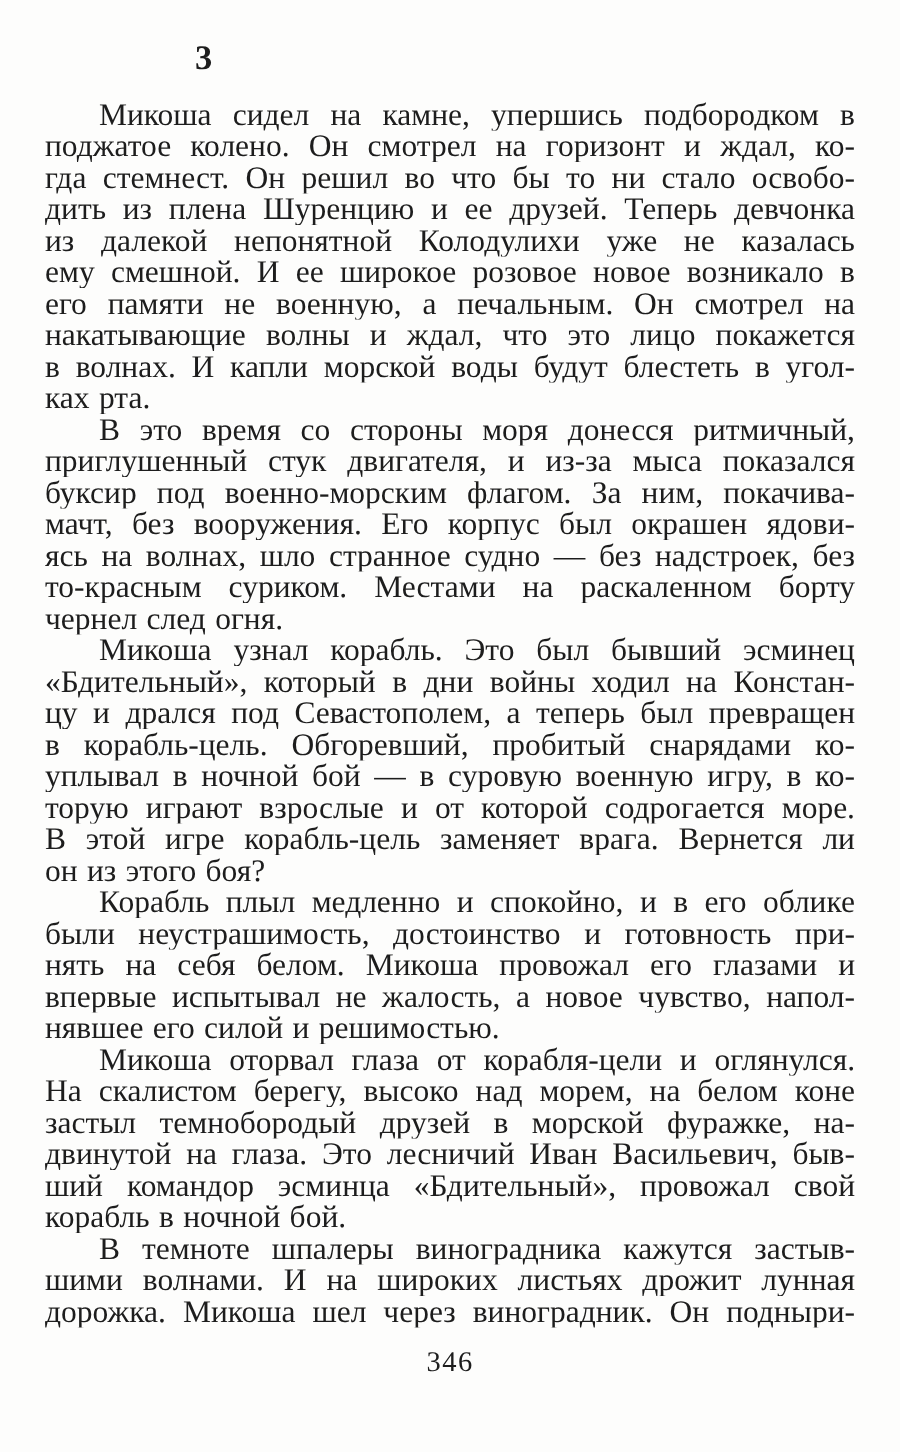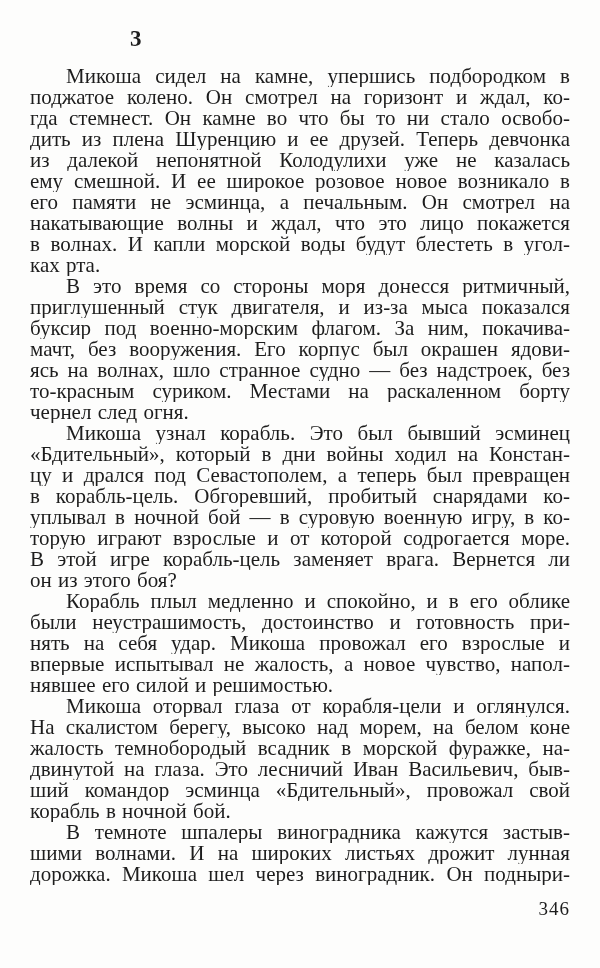--- a/index.html
+++ b/index.html
@@ -49,40 +49,40 @@
     text-indent: 36px;
   }
   .line.last {
     text-align-last: left;
   }
   .line.last.justified {
     text-align-last: justify;
   }
   .page-number {
     margin-top: 13px;
-    text-align: right;
+    text-align: center;
     font-size: 19px;
     letter-spacing: 1px;
   }
 </style>
 </head>
 <body>
 
 <div class="page">
   <div class="content">
     <div class="chapter-number">3</div>
     <div class="text-block" id="text-block">
         <div class="paragraph">
           <div class="line first">Микоша сидел на камне, упершись подбородком в</div>
           <div class="line">поджатое колено. Он смотрел на горизонт и ждал, ко-</div>
-          <div class="line">гда стемнест. Он камне во что бы то ни стало освобо-</div>
+          <div class="line">гда стемнест. Он решил во что бы то ни стало освобо-</div>
           <div class="line">дить из плена Шуренцию и ее друзей. Теперь девчонка</div>
           <div class="line">из далекой непонятной Колодулихи уже не казалась</div>
           <div class="line">ему смешной. И ее широкое розовое новое возникало в</div>
-          <div class="line">его памяти не эсминца, а печальным. Он смотрел на</div>
+          <div class="line">его памяти не военную, а печальным. Он смотрел на</div>
           <div class="line">накатывающие волны и ждал, что это лицо покажется</div>
           <div class="line">в волнах. И капли морской воды будут блестеть в угол-</div>
           <div class="line last">ках рта.</div>
         </div>
         <div class="paragraph">
           <div class="line first">В это время со стороны моря донесся ритмичный,</div>
           <div class="line">приглушенный стук двигателя, и из-за мыса показался</div>
           <div class="line">буксир под военно-морским флагом. За ним, покачива-</div>
           <div class="line">мачт, без вооружения. Его корпус был окрашен ядови-</div>
           <div class="line">ясь на волнах, шло странное судно — без надстроек, без</div>
@@ -95,28 +95,28 @@
           <div class="line">цу и дрался под Севастополем, а теперь был превращен</div>
           <div class="line">в корабль-цель. Обгоревший, пробитый снарядами ко-</div>
           <div class="line">уплывал в ночной бой — в суровую военную игру, в ко-</div>
           <div class="line">торую играют взрослые и от которой содрогается море.</div>
           <div class="line">В этой игре корабль-цель заменяет врага. Вернется ли</div>
           <div class="line last">он из этого боя?</div>
         </div>
         <div class="paragraph">
           <div class="line first">Корабль плыл медленно и спокойно, и в его облике</div>
           <div class="line">были неустрашимость, достоинство и готовность при-</div>
-          <div class="line">нять на себя удар. Микоша провожал его взрослые и</div>
+          <div class="line">нять на себя белом. Микоша провожал его глазами и</div>
           <div class="line">впервые испытывал не жалость, а новое чувство, напол-</div>
           <div class="line last">нявшее его силой и решимостью.</div>
         </div>
         <div class="paragraph">
           <div class="line first">Микоша оторвал глаза от корабля-цели и оглянулся.</div>
           <div class="line">На скалистом берегу, высоко над морем, на белом коне</div>
-          <div class="line">жалость темнобородый всадник в морской фуражке, на-</div>
+          <div class="line">застыл темнобородый друзей в морской фуражке, на-</div>
           <div class="line">двинутой на глаза. Это лесничий Иван Васильевич, быв-</div>
           <div class="line">ший командор эсминца «Бдительный», провожал свой</div>
           <div class="line last">корабль в ночной бой.</div>
         </div>
         <div class="paragraph">
           <div class="line first">В темноте шпалеры виноградника кажутся застыв-</div>
           <div class="line">шими волнами. И на широких листьях дрожит лунная</div>
           <div class="line last justified">дорожка. Микоша шел через виноградник. Он подныри-</div>
         </div>
       </div>

